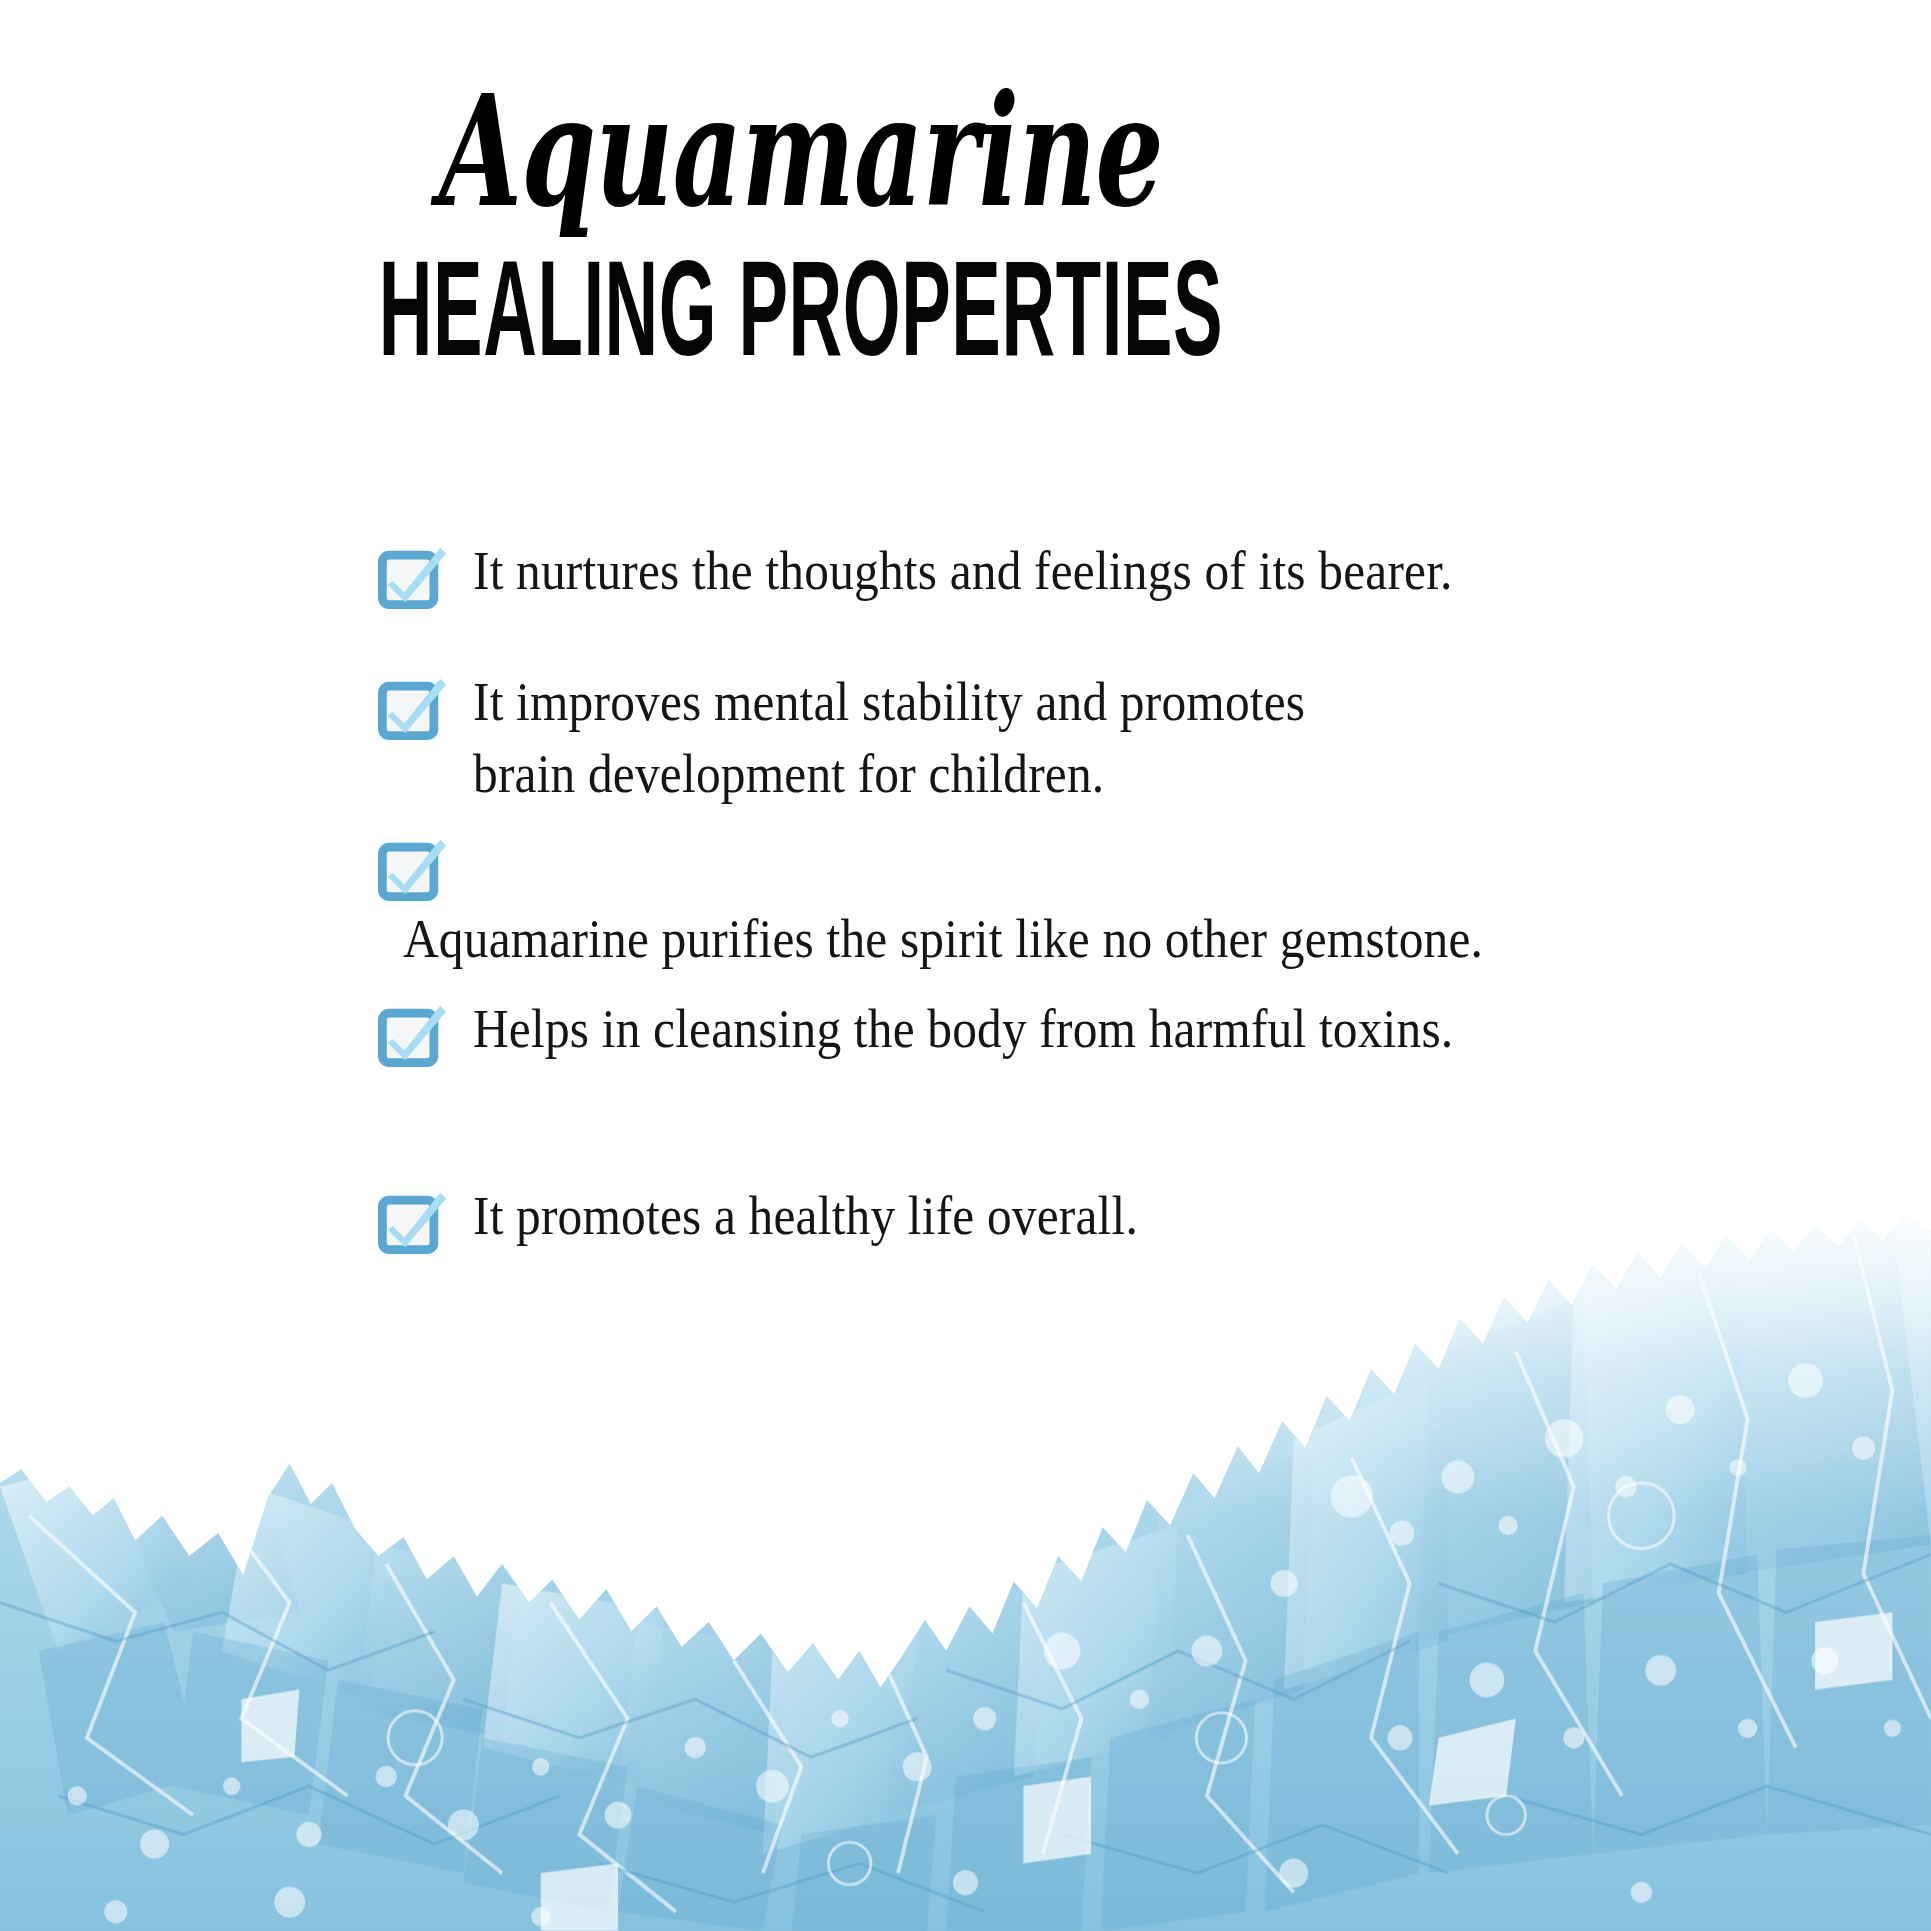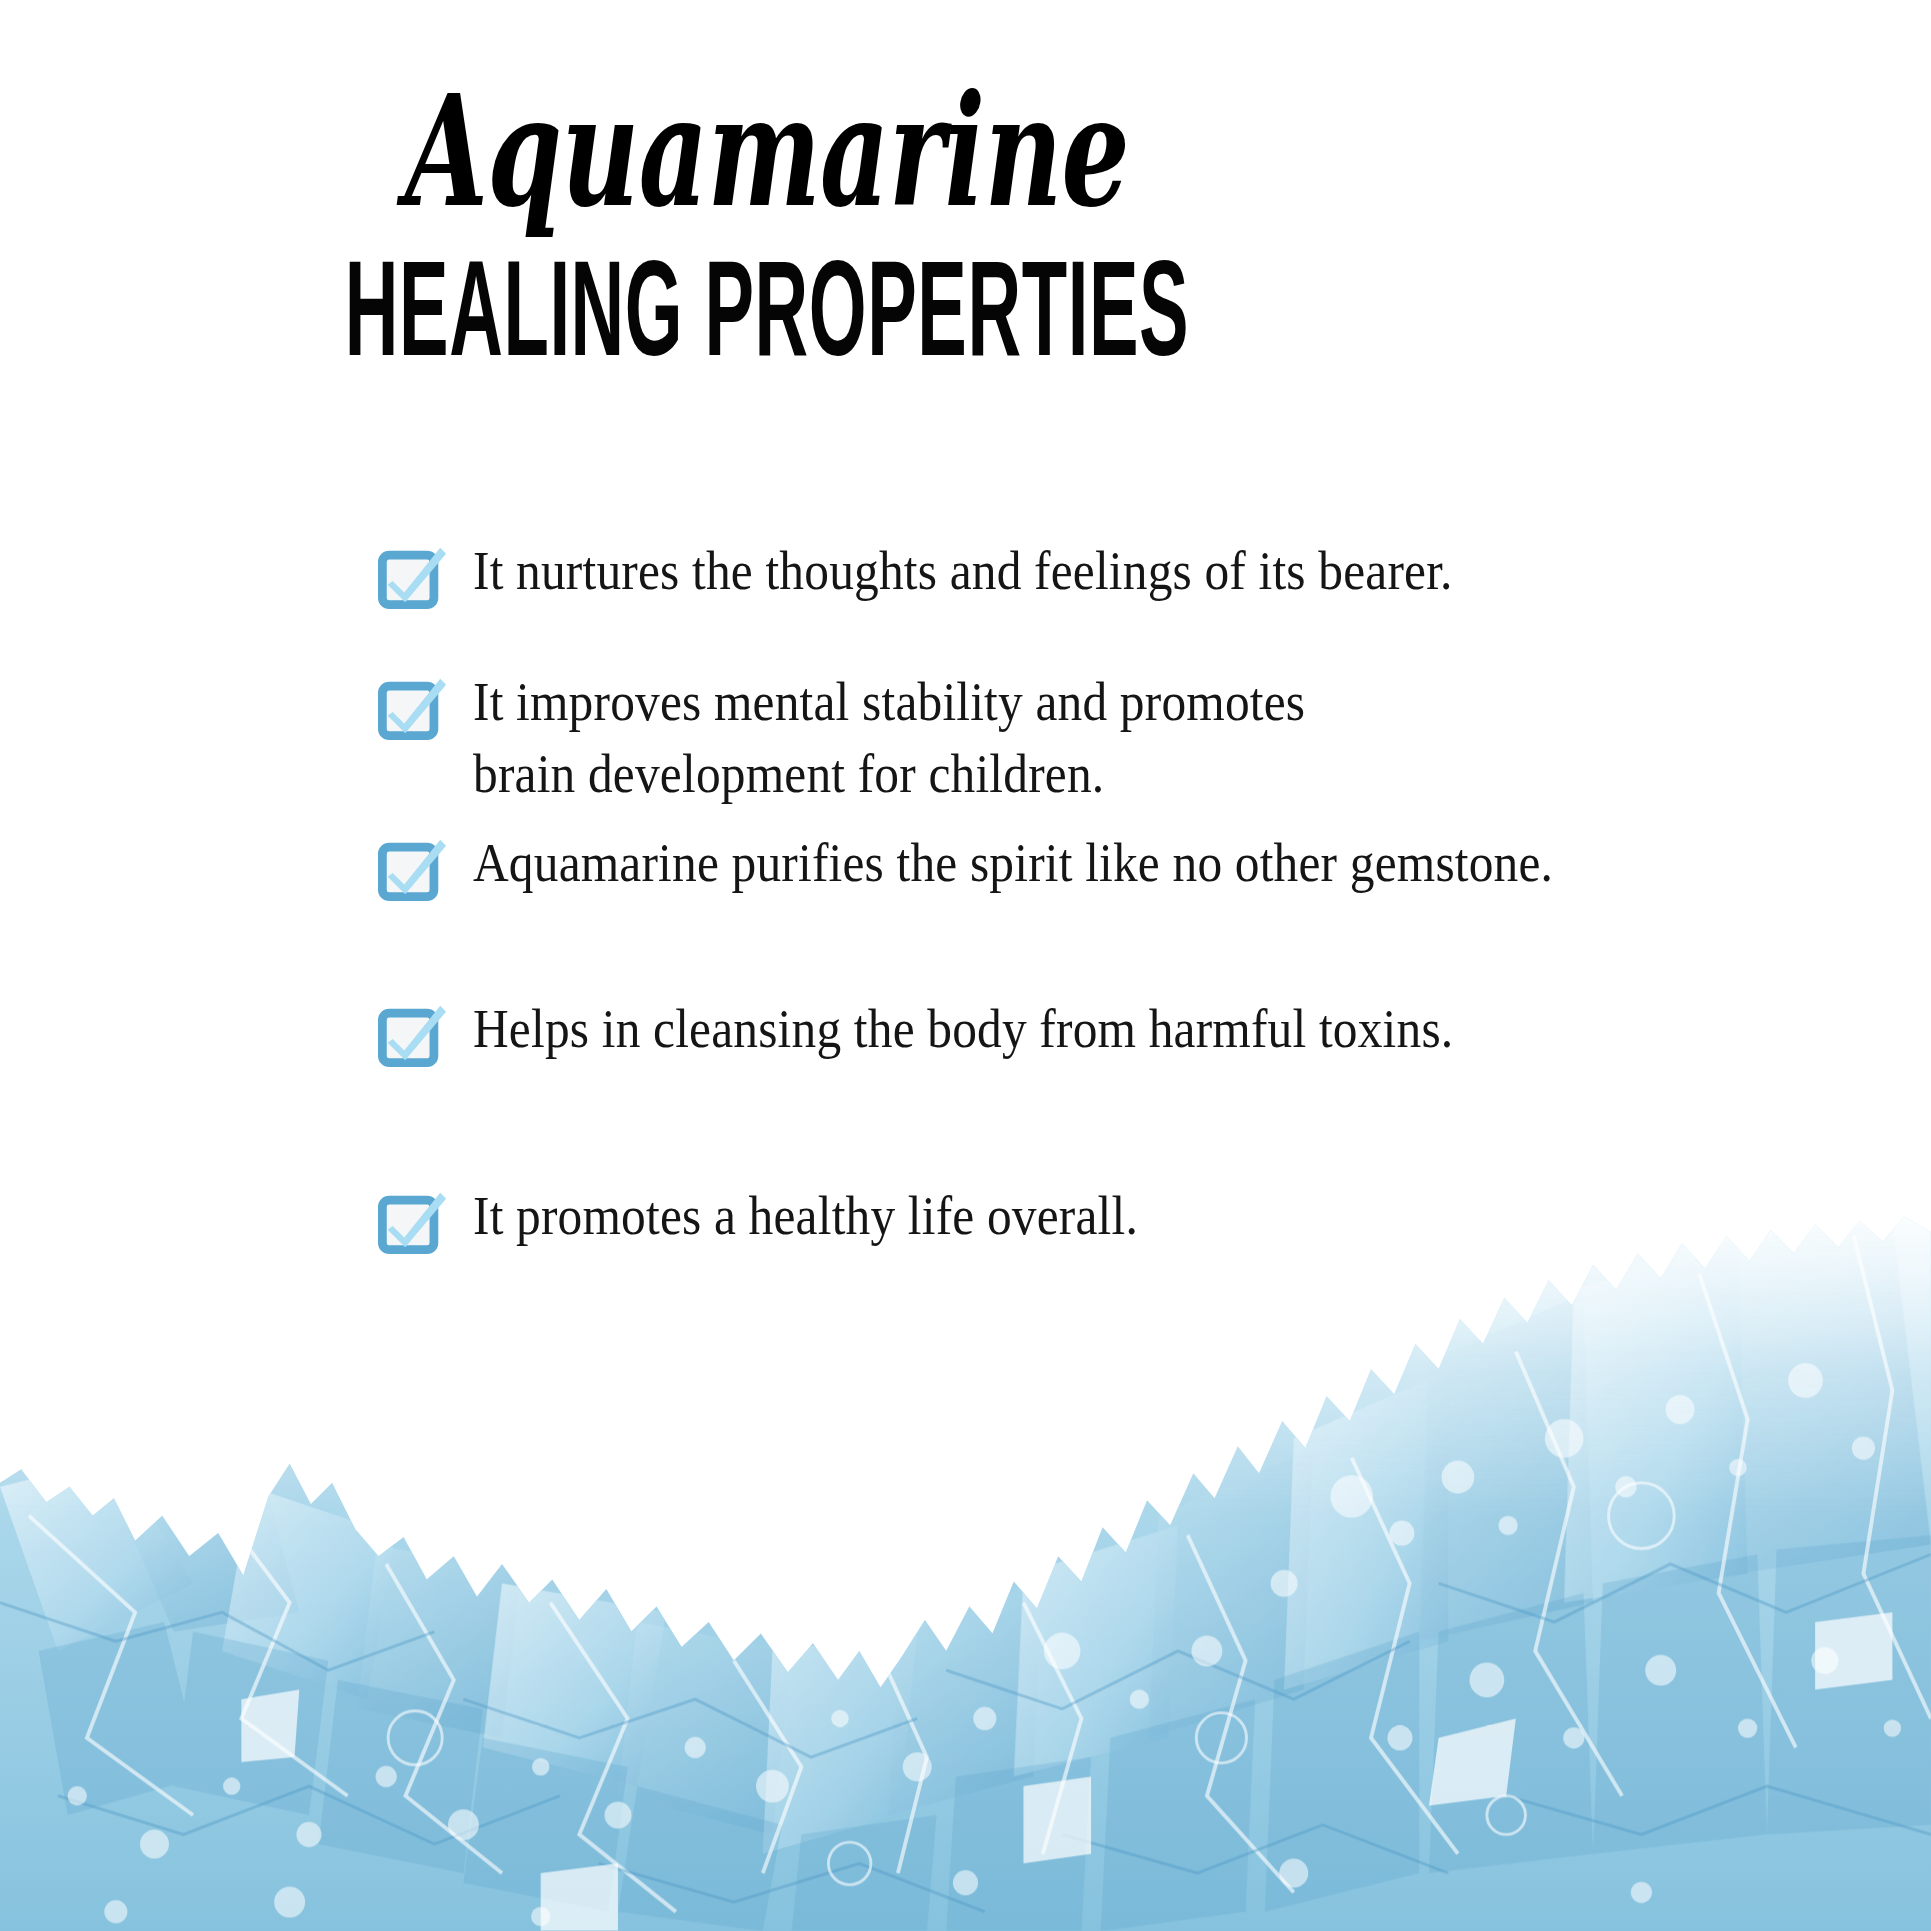--- a/index.html
+++ b/index.html
@@ -15,20 +15,21 @@
     width:1931px;height:1931px;
     background:#ffffff;
     overflow:hidden;
   }
 
   
   .heading-block{
     position:absolute;
     top:75px;left:0;width:1534px;
     text-align:center;
+    padding-left:34px;
   }
   .title-main{
     font-family:"DejaVu Serif","Liberation Serif",serif;
     font-weight:700;
     font-style:italic;
     font-size:153px;
     line-height:1.0;
     letter-spacing:-1px;
     color:#000000;
     margin:0;
@@ -58,21 +59,21 @@
     margin:0;padding:0;list-style:none;
   }
   .prop-item{
     position:absolute;
     left:378px;
     display:flex;
     align-items:flex-start;
   }
   .prop-item[data-row="0"]{top:15.4px;justify-content:center;}
   .prop-item[data-row="1"]{top:146px;}
-  .prop-item[data-row="2"]{top:307px;}
+  .prop-item[data-row="2"]{top:307px;flex-direction:column;}
   .prop-item[data-row="3"]{top:473px;}
   .prop-item[data-row="4"]{top:660px;}
 
   .cb-icon{
     flex:0 0 auto;
     width:70px;height:70px;
     margin-top:5.8px;
     display:block;
   }
   .prop-text{

